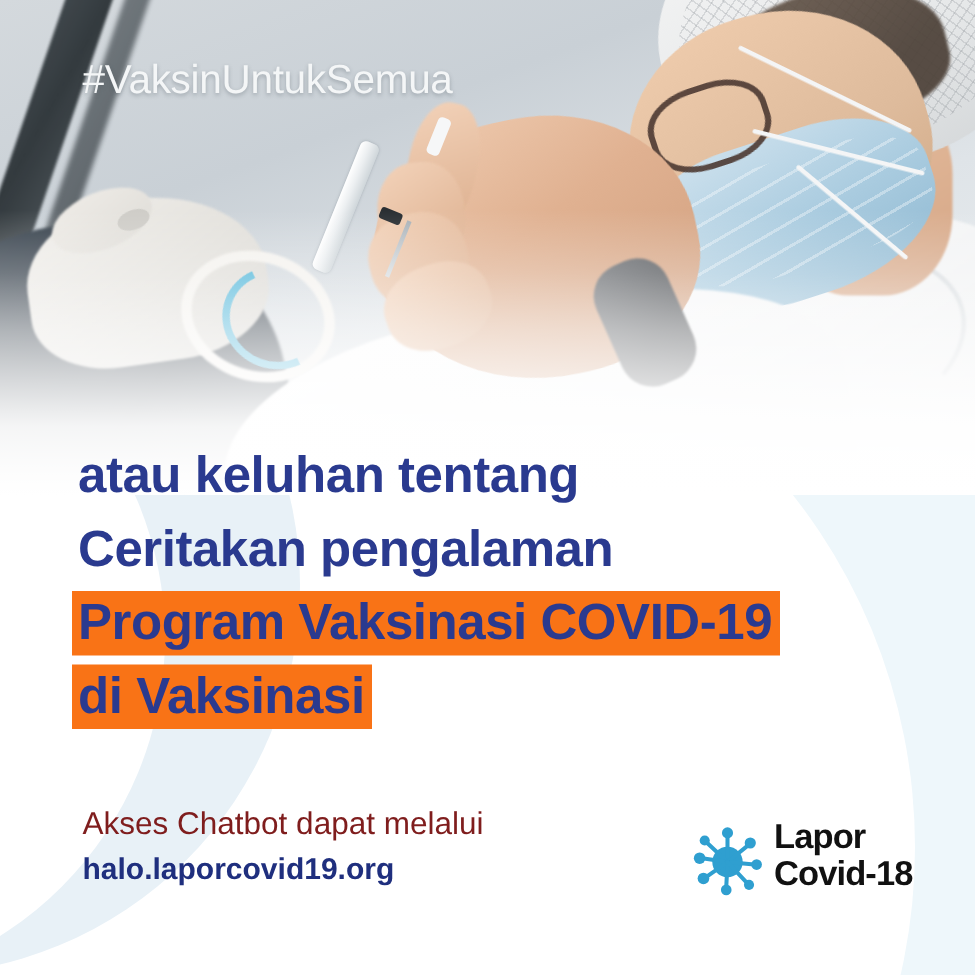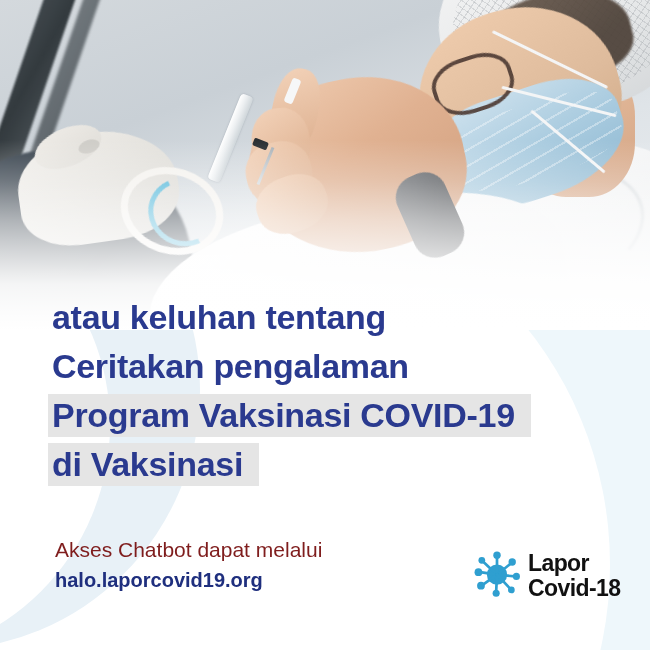--- a/index.html
+++ b/index.html
@@ -423,24 +423,24 @@
   .hl-line {
     display: block;
     font-size: 34px;
     font-weight: 700;
     line-height: 49px;
     color: #2a3a8f;
     letter-spacing: -.3px;
     white-space: nowrap;
   }
   .hl-line > span.mark {
-    background: #e5e5e5;
+    background: #f97316;
     box-decoration-break: clone;
     -webkit-box-decoration-break: clone;
-    padding: 2px 16px 3px 4px;
+    padding: 2px 5px 3px 4px;
     margin-left: -4px;
   }
 
   .cta {
     position: absolute;
     left: 55px;
     top: 535px;
   }
   .cta-line1 {
     font-size: 21px;
@@ -453,24 +453,24 @@
     font-size: 20px;
     font-weight: 700;
     color: #1f2f7e;
     line-height: 30px;
     white-space: nowrap;
   }
 
   
   .logo {
     position: absolute;
-    left: 470px;
+    left: 458px;
     top: 545px;
     display: flex;
-    align-items: flex-end;
+    align-items: flex-start;
     gap: 4px;
   }
   .logo-mark { width: 54px; height: 56px; display: block; }
   .logo-text {
     display: flex;
     flex-direction: column;
     line-height: 1;
   }
   .logo-text span {
     font-size: 23px;
@@ -530,20 +530,21 @@
       <div class="syringe-barrel"></div>
       <div class="syringe-plunger"></div>
       <div class="syringe-collar"></div>
       <div class="syringe-needle"></div>
 
       <div class="photo-fade-side"></div>
       <div class="photo-fade"></div>
     </div>
   </div>
 
+  <div class="hashtag">#VaksinUntukSemua</div>
 
   <div class="headline">
     <span class="hl-line">atau keluhan tentang</span>
     <span class="hl-line">Ceritakan pengalaman</span>
     <span class="hl-line"><span class="mark">Program Vaksinasi COVID-19</span></span>
     <span class="hl-line"><span class="mark">di Vaksinasi</span></span>
   </div>
 
   <div class="cta">
     <div class="cta-line1">Akses Chatbot dapat melalui</div>

